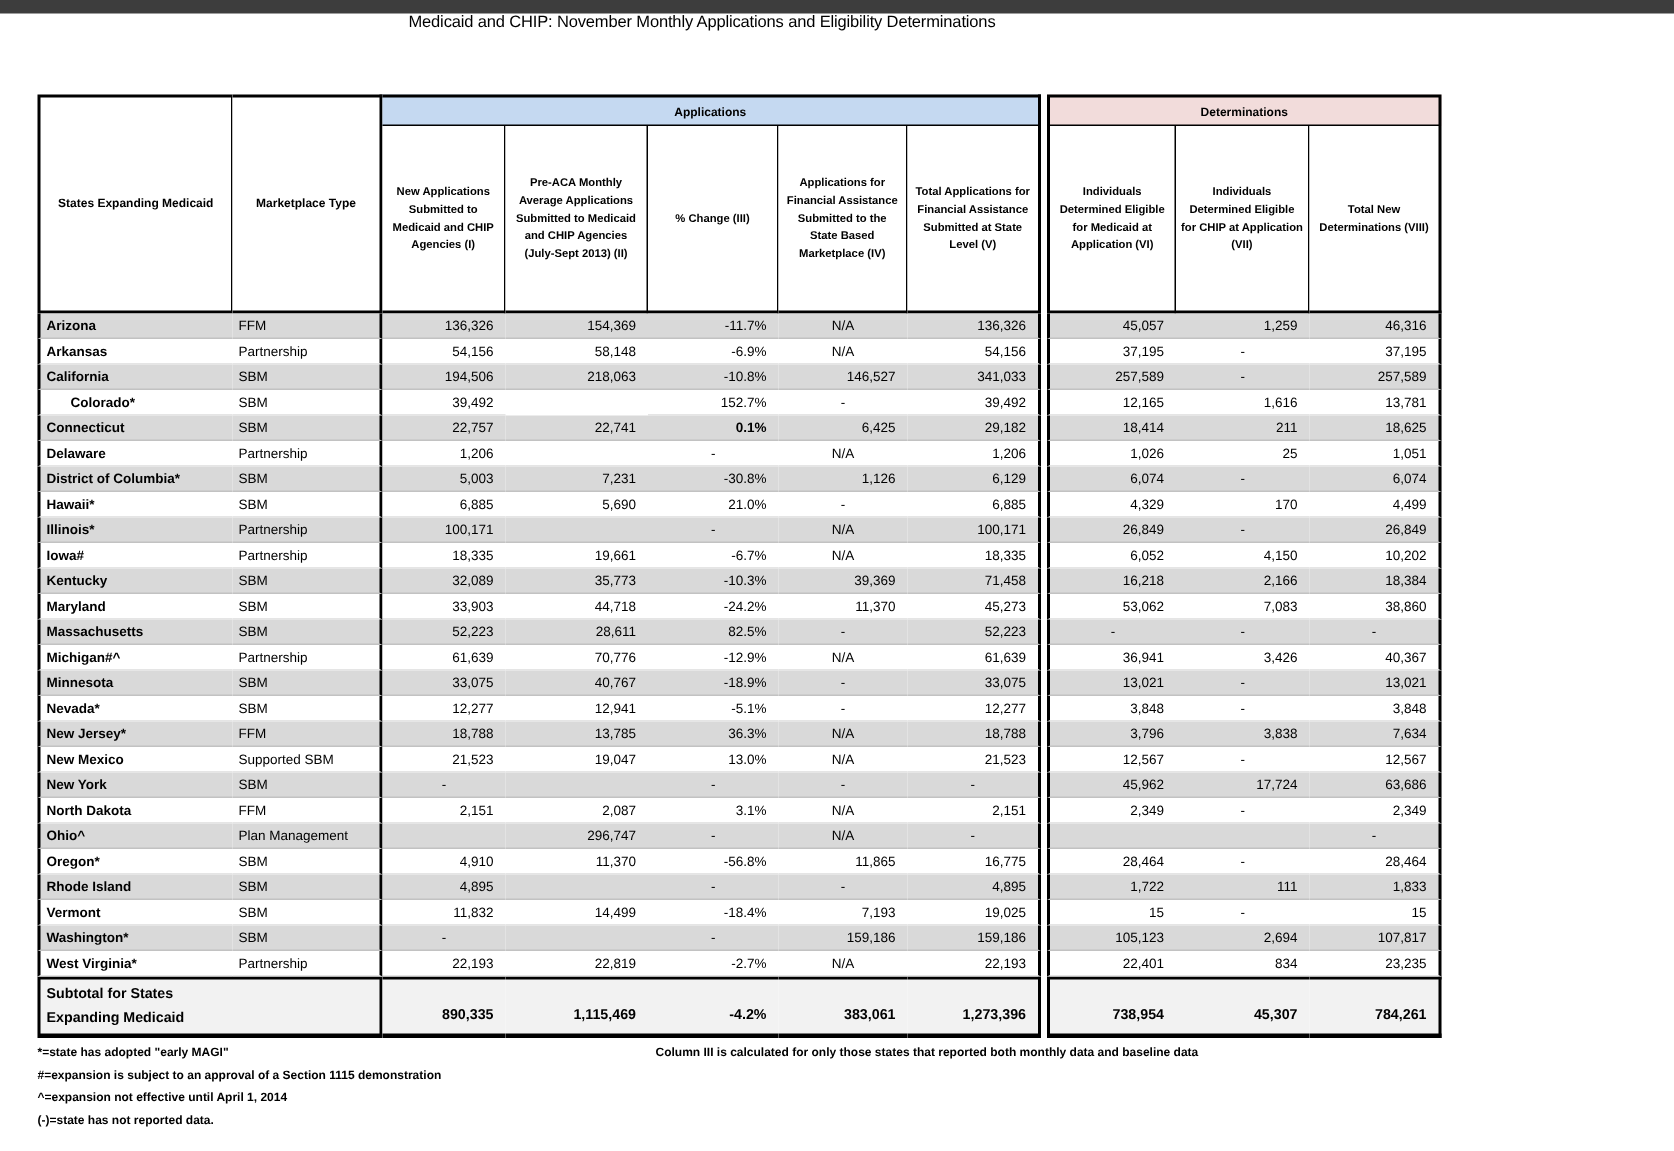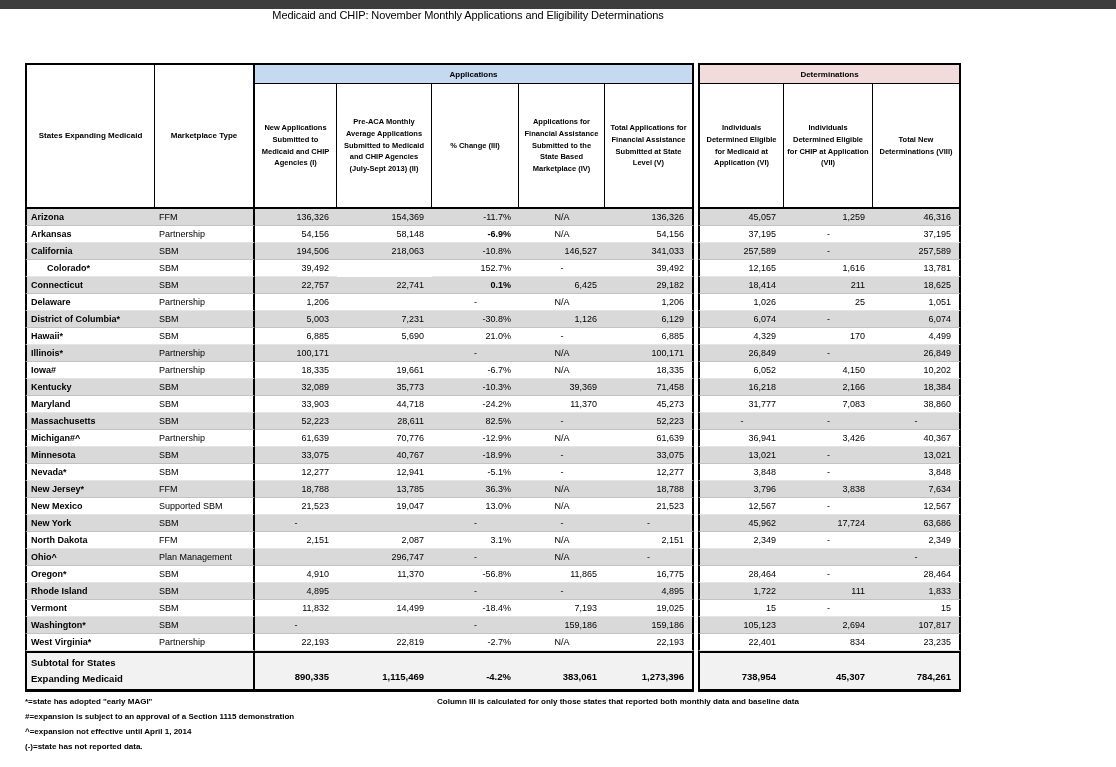--- a/index.html
+++ b/index.html
@@ -103,21 +103,21 @@
     <div class="cell dc num endR col7 shade" style="grid-row: 3;">136,326</div>
     <div class="cell spacer col8" style="grid-row: 3;"></div>
     <div class="cell dc num startL col9 shade" style="grid-row: 3; padding-left: 32px;">45,057</div>
     <div class="cell dc num col10 shade" style="grid-row: 3;">1,259</div>
     <div class="cell dc num endR col11 shade" style="grid-row: 3;">46,316</div>
 
     <div class="cell dc dc-state col1" style="grid-row: 4;">Arkansas</div>
     <div class="cell dc dc-type col2" style="grid-row: 4;">Partnership</div>
     <div class="cell dc num col3" style="grid-row: 4;">54,156</div>
     <div class="cell dc num col4" style="grid-row: 4;">58,148</div>
-    <div class="cell dc num col5" style="grid-row: 4; font-weight: bold;">-6.9%</div>
+    <div class="cell dc num col5" style="grid-row: 4;">-6.9%</div>
     <div class="cell dc num col6 ctr" style="grid-row: 4;">N/A</div>
     <div class="cell dc num endR col7" style="grid-row: 4;">54,156</div>
     <div class="cell spacer col8" style="grid-row: 4;"></div>
     <div class="cell dc num startL col9" style="grid-row: 4;">37,195</div>
     <div class="cell dc num col10 ctr" style="grid-row: 4;">-</div>
     <div class="cell dc num endR col11" style="grid-row: 4;">37,195</div>
 
     <div class="cell dc dc-state col1 shade" style="grid-row: 5;">California</div>
     <div class="cell dc dc-type col2 shade" style="grid-row: 5;">SBM</div>
     <div class="cell dc num col3 shade" style="grid-row: 5;">194,506</div>
@@ -227,21 +227,21 @@
     <div class="cell dc num endR col11 shade" style="grid-row: 13;">18,384</div>
 
     <div class="cell dc dc-state col1" style="grid-row: 14;">Maryland</div>
     <div class="cell dc dc-type col2" style="grid-row: 14;">SBM</div>
     <div class="cell dc num col3" style="grid-row: 14;">33,903</div>
     <div class="cell dc num col4" style="grid-row: 14;">44,718</div>
     <div class="cell dc num col5" style="grid-row: 14;">-24.2%</div>
     <div class="cell dc num col6" style="grid-row: 14;">11,370</div>
     <div class="cell dc num endR col7" style="grid-row: 14;">45,273</div>
     <div class="cell spacer col8" style="grid-row: 14;"></div>
-    <div class="cell dc num startL col9" style="grid-row: 14;">31,777</div>
+    <div class="cell dc num startL col9" style="grid-row: 14;">53,062</div>
     <div class="cell dc num col10" style="grid-row: 14;">7,083</div>
     <div class="cell dc num endR col11" style="grid-row: 14;">38,860</div>
 
     <div class="cell dc dc-state col1 shade" style="grid-row: 15;">Massachusetts</div>
     <div class="cell dc dc-type col2 shade" style="grid-row: 15;">SBM</div>
     <div class="cell dc num col3 shade" style="grid-row: 15;">52,223</div>
     <div class="cell dc num col4 shade" style="grid-row: 15;">28,611</div>
     <div class="cell dc num col5 shade" style="grid-row: 15;">82.5%</div>
     <div class="cell dc num col6 shade ctr" style="grid-row: 15;">-</div>
     <div class="cell dc num endR col7 shade" style="grid-row: 15;">52,223</div>

